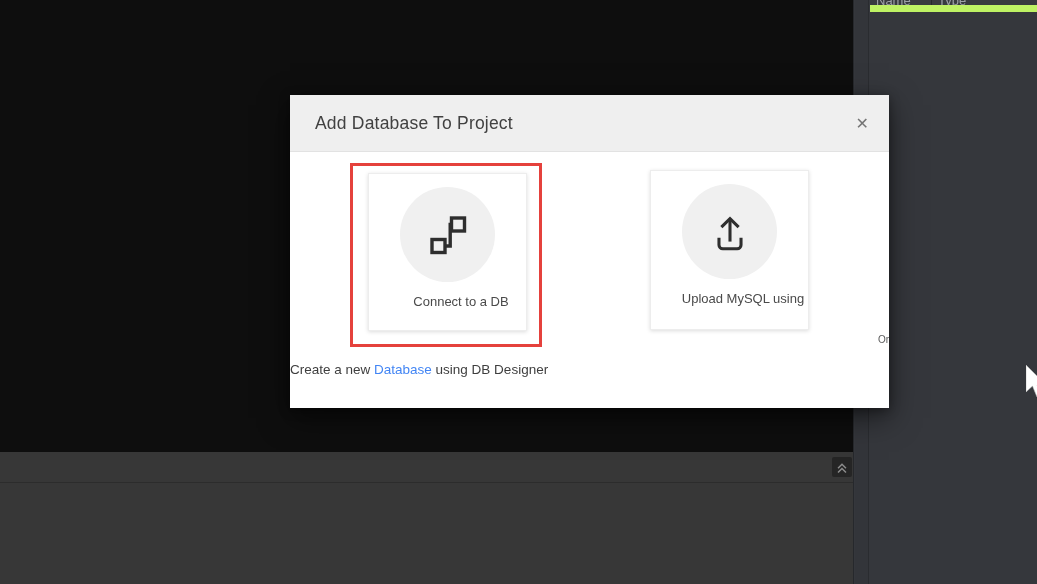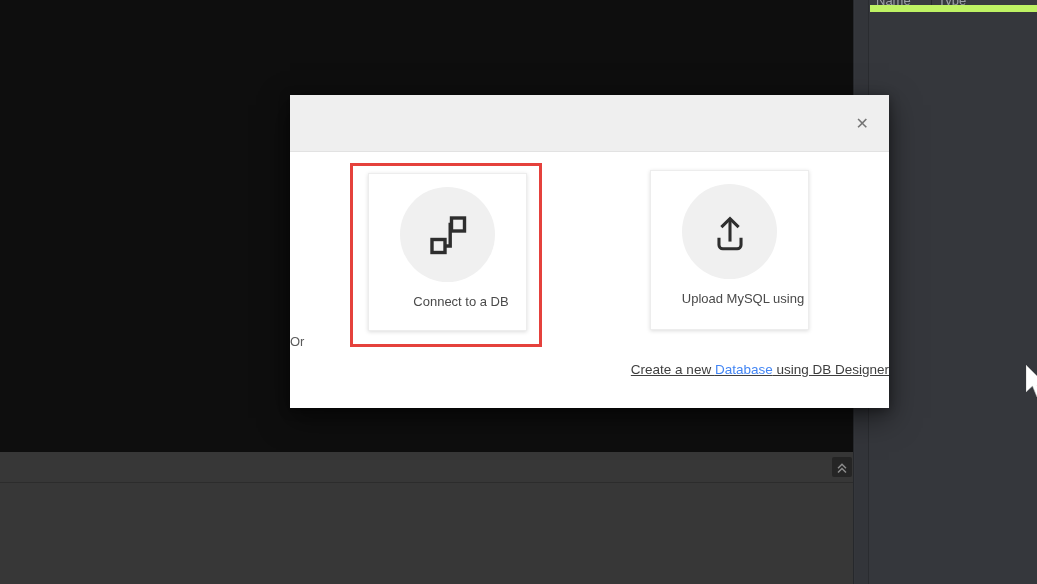--- a/index.html
+++ b/index.html
@@ -29,22 +29,22 @@
   .modal-body { position:relative; height:256px; }
 
   .highlight-box { position:absolute; left:60px; top:11px; width:192px; height:184px; border:3px solid #e5413c; pointer-events:none; }
 
   .option-card { position:absolute; width:159px; height:158px; background:#fff; border:1px solid #ededed; box-shadow:0 1px 4px rgba(0,0,0,.14); display:flex; flex-direction:column; align-items:center; padding-top:13px; cursor:pointer; }
   .card-connect { left:78px; top:21px; }
   .card-upload { left:360px; top:18px; height:160px; }
   .icon-circle { width:95px; height:95px; border-radius:50%; background:#f0f0f0; display:flex; align-items:center; justify-content:center; }
   .card-label { margin-top:12px; font-size:13px; color:#4a4a4a;margin-left:27px; }
 
-  .or-text { position:absolute; left:0; right:0; top:182px; text-align:left; font-size:13px; color:#5a5a5a; }
-  .footer-line { position:absolute; left:0; right:0; top:210px; text-align:right; font-size:13.5px; color:#3e3e3e;text-decoration:underline; }
+  .or-text { position:absolute; left:0; right:0; top:182px; text-align:right; font-size:10px; color:#5a5a5a; }
+  .footer-line { position:absolute; left:0; right:0; top:210px; text-align:left; font-size:13.5px; color:#3e3e3e; }
   .db-link { color:#4285f4; cursor:pointer; text-decoration:none; }
 
   .cursor { position:absolute; left:1026px; top:365px; }
 </style>
 </head>
 <body>
 
 <div class="screen">
 
   <div class="editor"></div>
@@ -68,20 +68,21 @@
     <div class="sidebar-gutter"></div>
     <div class="sidebar-header">
       <span class="col-name">Name</span>
       <span class="col-divider"></span>
       <span class="col-type">Type</span>
     </div>
   </div>
 
   <div class="modal">
     <div class="modal-header">
+      <span class="modal-title">Add Database To Project</span>
       <button class="modal-close">✕</button>
     </div>
     <div class="modal-body">
 
       <div class="highlight-box"></div>
 
       <div class="option-card card-connect">
         <div class="icon-circle">
           <span style="display:flex;">
             <svg width="48" height="48" viewBox="0 0 48 48" fill="none">

